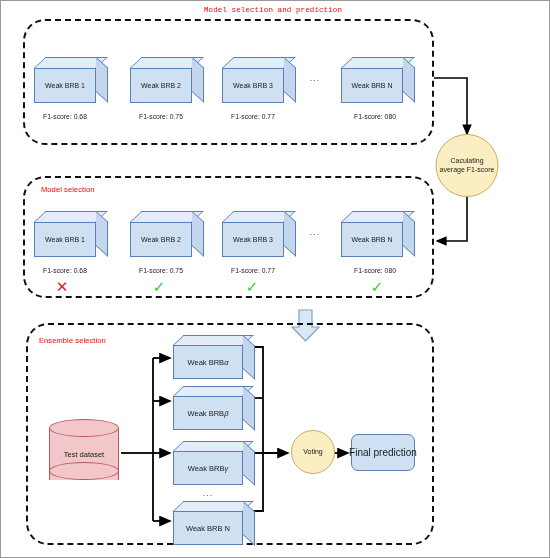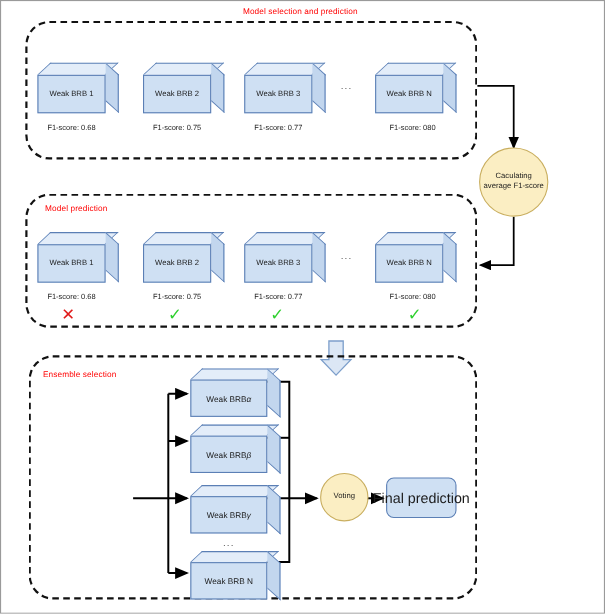--- a/index.html
+++ b/index.html
@@ -153,21 +153,21 @@
     font-size:7.5px;color:#1b1b1b;z-index:4;
   }
 
   
   .rrect{
     position:absolute;
     background:#cfe0f3;
     border:1.3px solid #5b7fb5;
     border-radius:7px;
     display:flex;align-items:center;justify-content:center;
-    font-size:13px;color:#1b1b1b;
+    font-size:10px;color:#1b1b1b;
     box-sizing:border-box;
     white-space:nowrap;
   }
 
   
   svg.wires{
     position:absolute;left:0;top:0;
     width:550px;height:558px;
     pointer-events:none;
   }
@@ -203,21 +203,21 @@
 
     <path d="M237,452 L287,452" fill="none" stroke="#000" stroke-width="1.8" marker-end="url(#ah)"></path>
 
     <path d="M325,452 L347,452" fill="none" stroke="#000" stroke-width="1.8" marker-end="url(#ah)"></path>
 
     <path d="M298,309 L311,309 L311,326 L318,326 L304.5,340 L291,326 L298,326 Z" fill="#dce7f5" stroke="#7d9fcb" stroke-width="1.2"></path>
   </svg>
 
   <div class="panel" style="left:22px;top:18px;width:411px;height:126px;"></div>
 
-  <div class="red-label center" style="left:272px;top:5px;">Model selection and prediction</div>
+  <div class="red-label center" style="left:272px;top:5px;font-family:Liberation Mono, monospace;">Model selection and prediction</div>
 
   <div class="cube" style="left:33px;top:56px;">
     <div class="top"></div>
     <div class="side"></div>
     <div class="front"></div>
     <div class="lbl">Weak BRB 1</div>
   </div>
   <div class="cube" style="left:129px;top:56px;">
     <div class="top"></div>
     <div class="side"></div>
@@ -243,21 +243,21 @@
   <div class="score" style="left:252px;top:112px;">F1-score: 0.77</div>
   <div class="score" style="left:374px;top:112px;">F1-score: 080</div>
 
   <div class="circle" style="left:466px;top:133px;width:63px;height:63px;transform:translateX(-50%);flex-direction:column;">
     <span>Caculating</span>
     <span>average F1-score</span>
   </div>
 
   <div class="panel" style="left:22px;top:175px;width:411px;height:122px;"></div>
 
-  <div class="red-label" style="left:40px;top:184px;">Model prediction</div>
+  <div class="red-label" style="left:40px;top:184px;">Model selection</div>
 
   <div class="cube" style="left:33px;top:210px;">
     <div class="top"></div>
     <div class="side"></div>
     <div class="front"></div>
     <div class="lbl">Weak BRB 1</div>
   </div>
   <div class="cube" style="left:129px;top:210px;">
     <div class="top"></div>
     <div class="side"></div>
@@ -285,20 +285,26 @@
 
   <div class="mark no" style="left:61px;top:278px;">✕</div>
   <div class="mark ok" style="left:158px;top:278px;">✓</div>
   <div class="mark ok" style="left:251px;top:278px;">✓</div>
   <div class="mark ok" style="left:376px;top:278px;">✓</div>
 
   <div class="panel" style="left:25px;top:322px;width:408px;height:222px;"></div>
 
   <div class="red-label" style="left:38px;top:335px;">Ensemble selection</div>
 
+  <div class="cylinder" style="left:48px;top:418px;">
+    <div class="body"></div>
+    <div class="base"></div>
+    <div class="cap"></div>
+    <div class="ctext">Test dataset</div>
+  </div>
 
   <div class="cube sm" style="left:172px;top:334px;">
     <div class="top"></div>
     <div class="side"></div>
     <div class="front"></div>
     <div class="lbl">
       <span>Weak BRB </span>
         <i>α</i>
     </div>
   </div>

